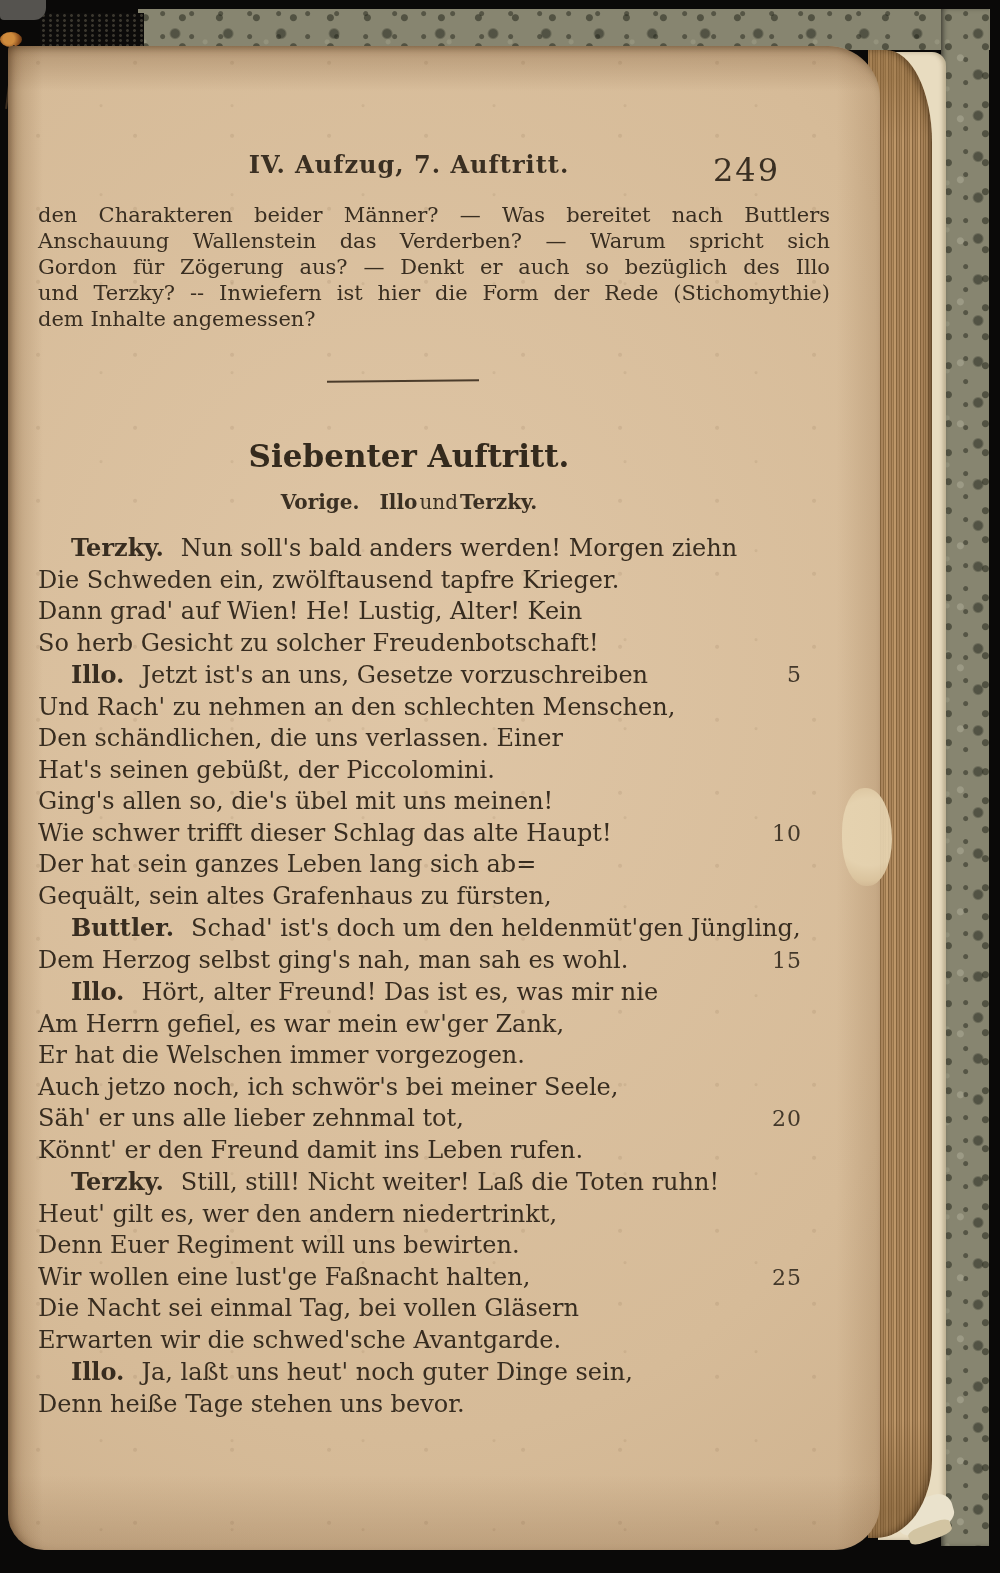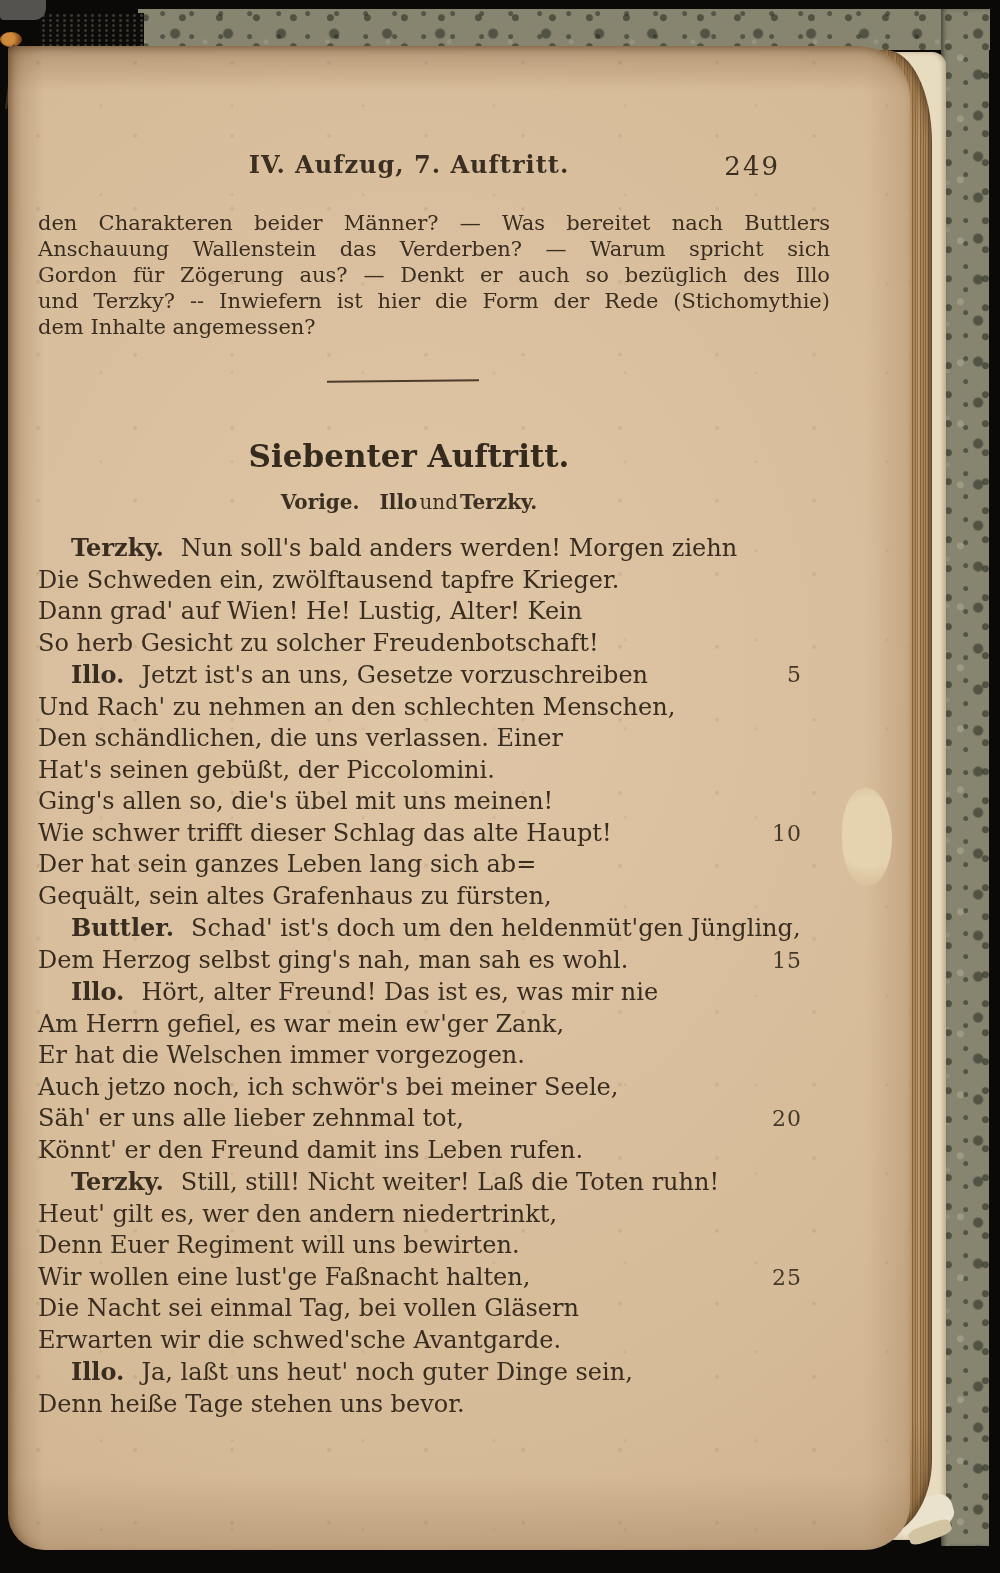--- a/index.html
+++ b/index.html
@@ -66,33 +66,32 @@
       linear-gradient(90deg, rgba(115,78,40,0.30), rgba(115,78,40,0) 4%),
       linear-gradient(180deg, rgba(108,72,38,0.32), rgba(108,72,38,0) 3%),
       linear-gradient(0deg, rgba(108,72,38,0.22), rgba(108,72,38,0) 5%),
       linear-gradient(270deg, rgba(128,90,50,0.22), rgba(128,90,50,0) 5%),
       radial-gradient(circle at 31% 23%, rgba(92,62,32,0.10) 0 1.5px, transparent 2.5px),
       radial-gradient(circle at 71% 67%, rgba(92,62,32,0.09) 0 1px, transparent 2px),
       radial-gradient(125% 92% at 45% 42%, var(--paper-hi,#dfc6a6) 0%, var(--paper,#d6bb98) 55%, #cbae8a 88%, #c1a17d 100%);
     background-size:100% 100%,100% 100%,100% 100%,100% 100%, 97px 73px, 131px 89px, 100% 100%;
     box-shadow: inset 0 8px 9px -6px rgba(70,45,20,.5), inset 10px 0 12px -8px rgba(70,42,18,.6);
     color:var(--ink,#382d20);
-    padding-left:30px;
   }
   .stain{left:834px;top:742px;width:50px;height:98px;opacity:.9;
     border-radius:46% 54% 50% 50%;
     background:radial-gradient(circle at 55% 45%, #e7d5b2 0 55%, #dcc6a0 80%, rgba(220,198,160,0) 100%);}
 
   
   .header-row{left:30px;top:104px;width:742px;height:34px;}
   .running-title{position:absolute;left:0;right:0;text-align:center;
     font-size:24px;font-weight:bold;letter-spacing:1px;color:#3a2f22;}
-  .pageno{position:absolute;right:0;top:1px;font-size:26px;letter-spacing:2px;color:#3a2f22;}
+  .pageno{position:absolute;right:0;top:1px;font-size:32px;letter-spacing:2px;color:#3a2f22;}
 
-  .intro{left:30px;top:164px;width:792px;font-size:21px;line-height:26px;color:#392e21;}
+  .intro{left:30px;top:156px;width:792px;font-size:21px;line-height:26px;color:#392e21;}
   .intro .intro-line{text-align:justify;text-align-last:justify;white-space:nowrap;}
   .intro .intro-line:last-child{text-align-last:left;}
 
   .divider{left:319px;top:334px;width:152px;height:2px;background:#4b3c2b;transform:rotate(-0.5deg);}
 
   .scene-head{left:30px;top:392px;width:742px;text-align:center;}
   .scene-title{font-size:31px;font-weight:bold;color:#342a1d;}
   .scene-chars{margin-top:16px;font-size:20px;color:#3a2f22;}
   .scene-chars .b{font-weight:bold;}
   .scene-chars .gap{margin-right:20px;}

